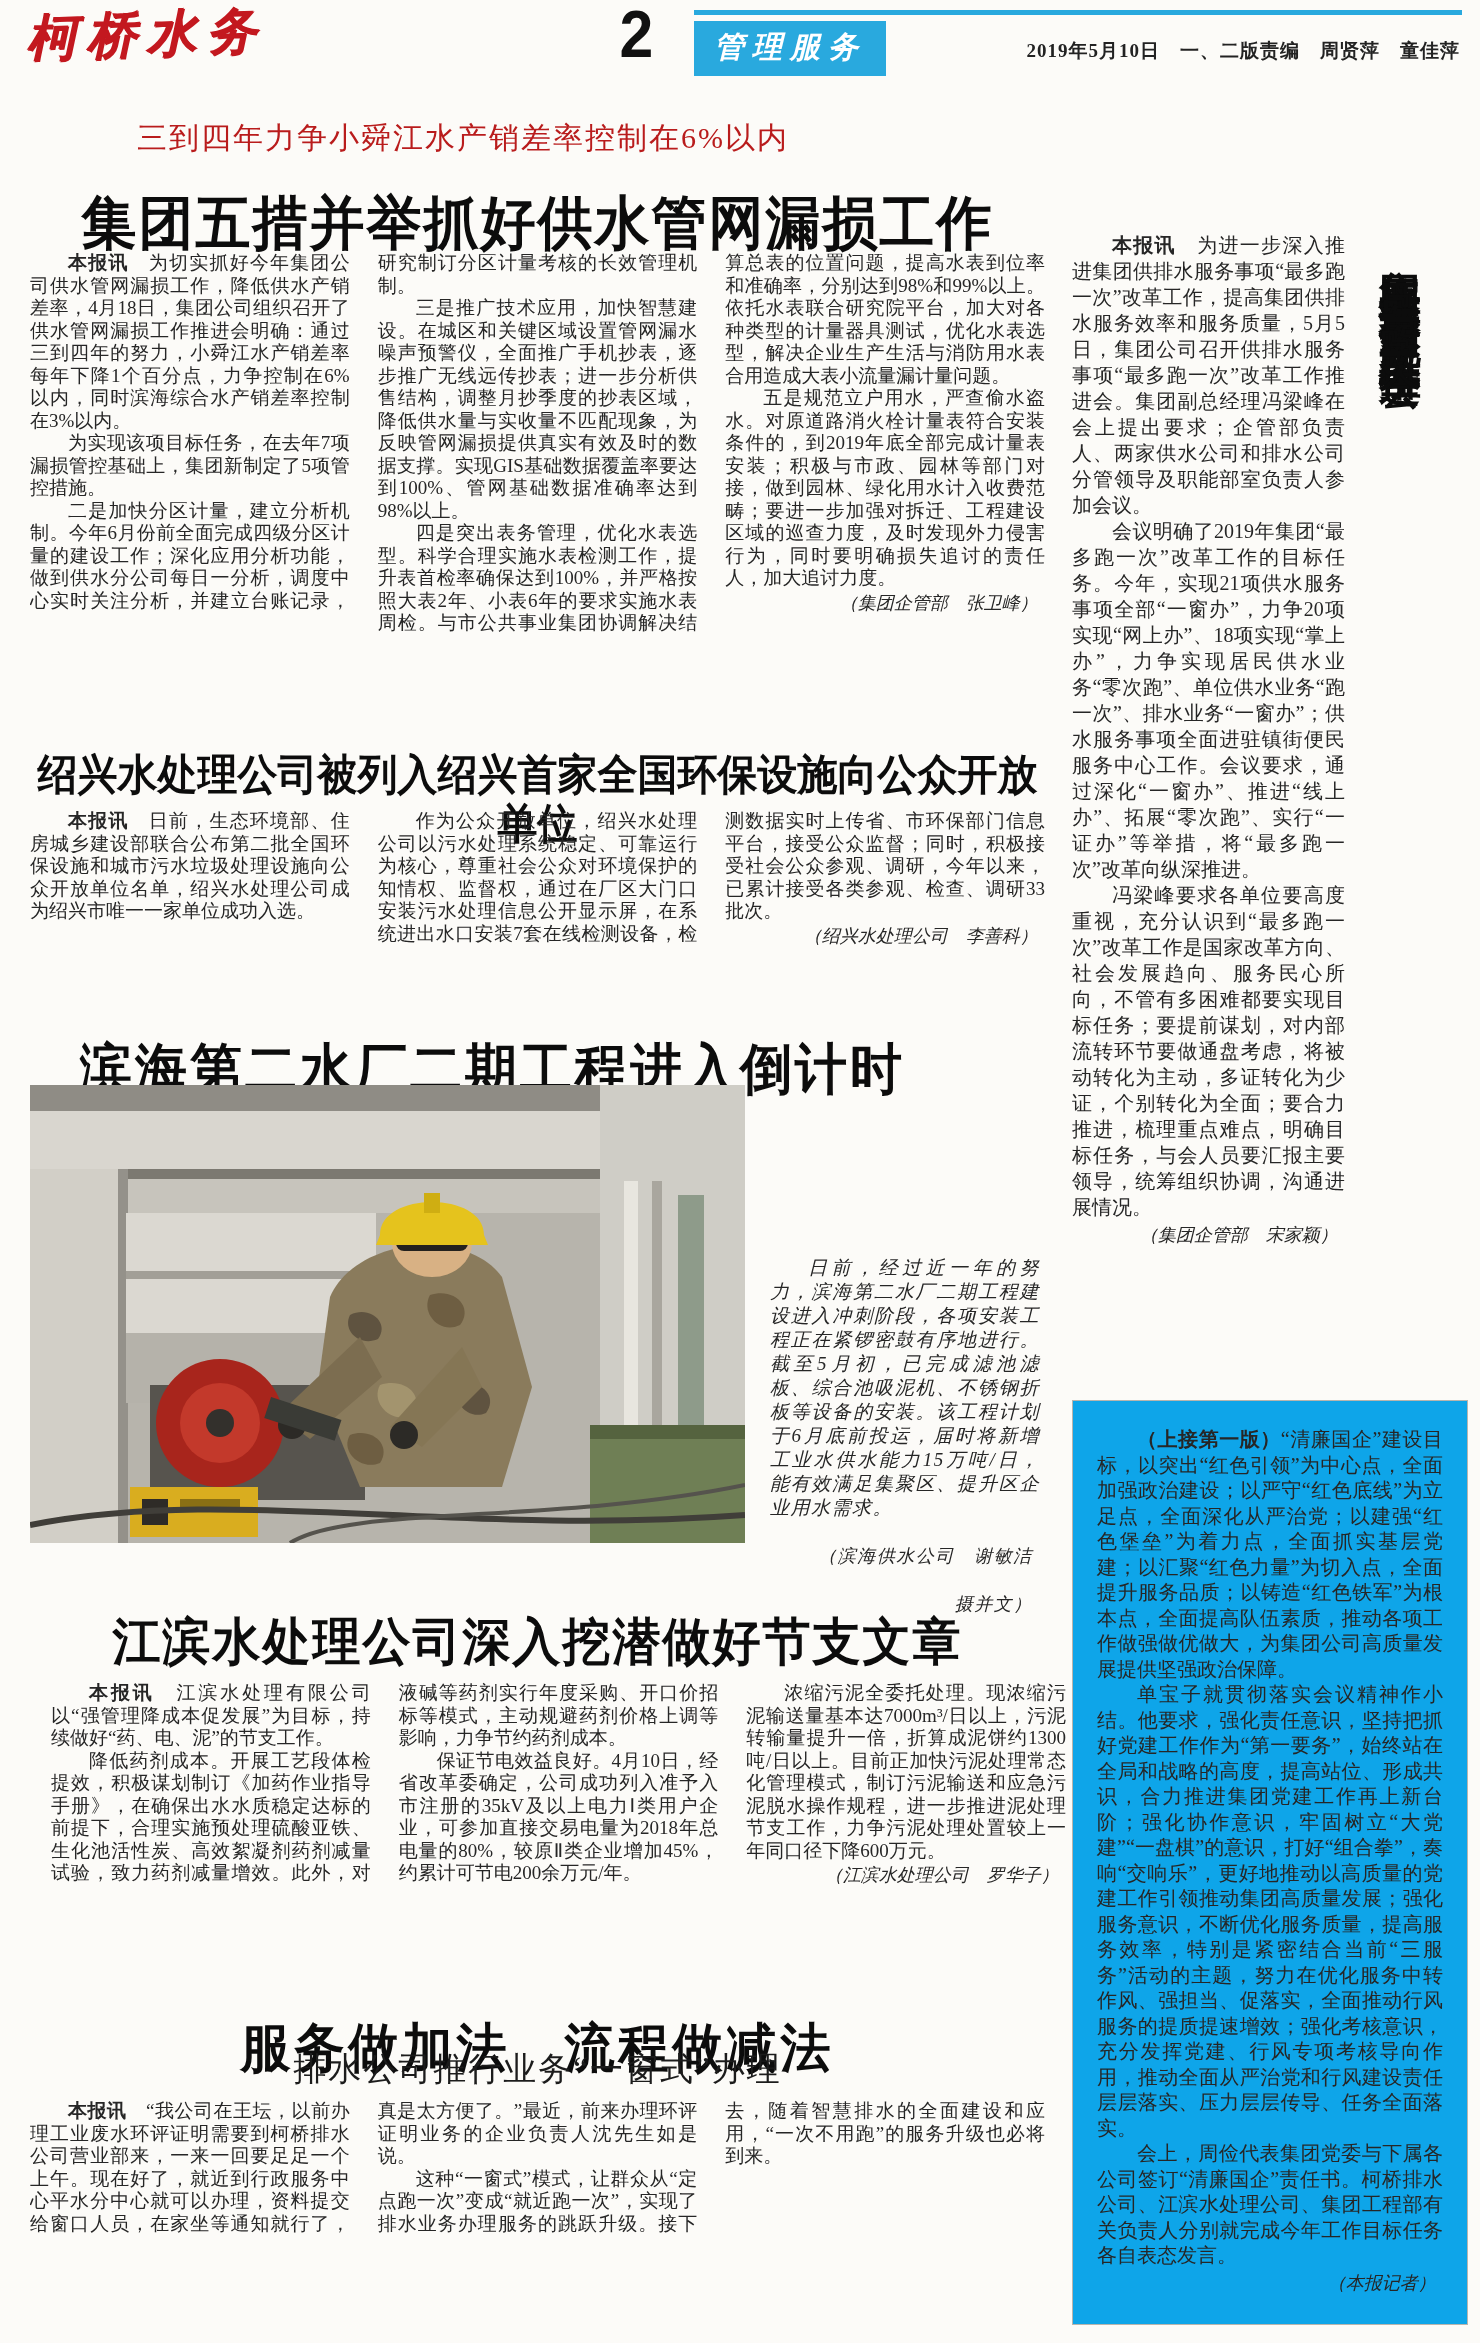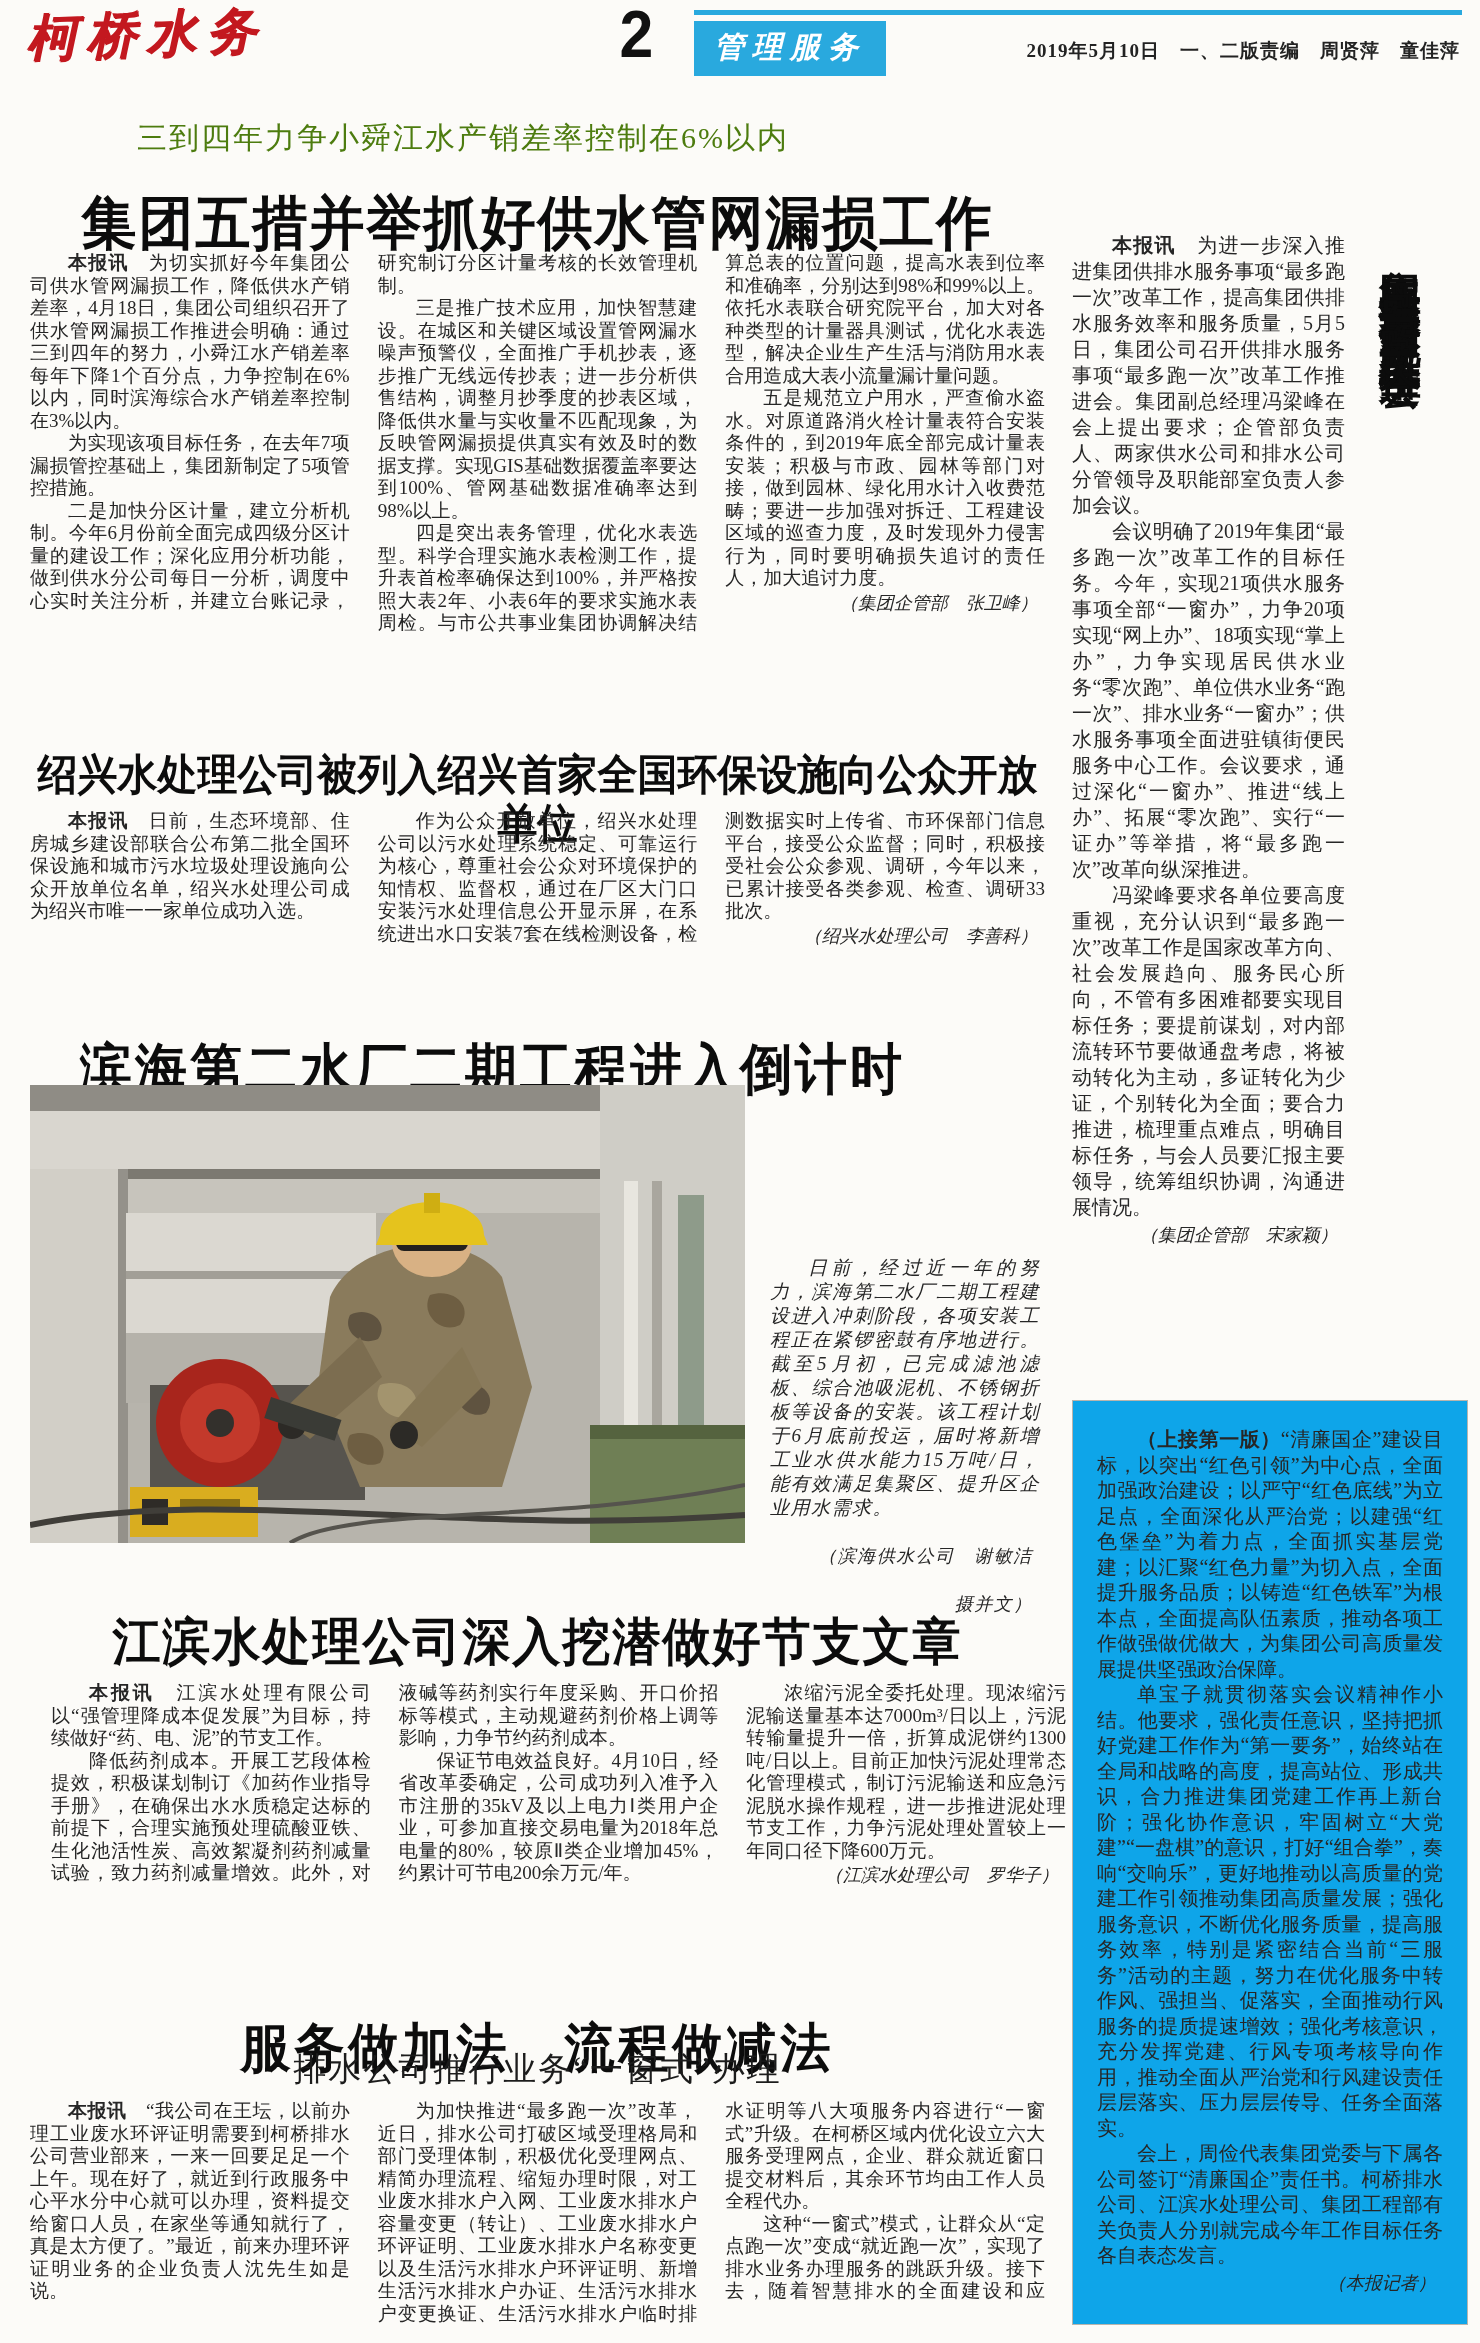--- a/index.html
+++ b/index.html
@@ -11,21 +11,21 @@
             text-shadow:1px 1px 0 #c3181f;}
   .pagenum{position:absolute;left:618px;top:2px;font-family:"Liberation Sans",sans-serif;
            font-size:66px;line-height:64px;font-weight:900;color:#111;transform:scaleX(.92);}
   .cyan-line{position:absolute;left:694px;top:10px;width:768px;height:5px;background:#29a9de;}
   .section-badge{position:absolute;left:694px;top:21px;background:#29a9de;color:#fff;
                  font-size:30px;font-weight:bold;font-style:italic;padding:6px 20px 8px 20px;
                  letter-spacing:8px;}
   .dateline{position:absolute;right:20px;top:38px;font-size:19px;font-weight:bold;color:#222;
             letter-spacing:1px;}
   
-  .kicker{position:absolute;left:137px;top:118px;font-size:30px;color:#4d7c0f;letter-spacing:2px;}
+  .kicker{position:absolute;left:137px;top:118px;font-size:30px;color:#b91c1c;letter-spacing:2px;}
   .headline{font-family:"Liberation Sans",sans-serif;font-weight:900;color:#0c0c0c;
             text-align:center;transform:scaleY(1.06);}
   .body-cols{position:absolute;column-gap:28px;font-size:19px;line-height:22.5px;
              text-align:justify;overflow:hidden;color:#262626;}
   .para{margin:0;text-indent:2em;}
   .para b{font-weight:bold;}
   .byline{margin:2px 0 0 0;text-align:right;font-style:italic;font-size:18px;padding-right:.4em;}
   
   #a1-headline{position:absolute;left:30px;top:156px;width:1015px;font-size:55px;line-height:60px;
                letter-spacing:2px;}
@@ -150,21 +150,20 @@
       <p class="para">降低药剂成本。开展工艺段体检提效，积极谋划制订《加药作业指导手册》，在确保出水水质稳定达标的前提下，合理实施预处理硫酸亚铁、生化池活性炭、高效絮凝剂药剂减量试验，致力药剂减量增效。此外，对液碱等药剂实行年度采购、开口价招标等模式，主动规避药剂价格上调等影响，力争节约药剂成本。</p>
       <p class="para">保证节电效益良好。4月10日，经省改革委确定，公司成功列入准予入市注册的35kV及以上电力Ⅰ类用户企业，可参加直接交易电量为2018年总电量的80%，较原Ⅱ类企业增加45%，约累计可节电200余万元/年。</p>
       <p class="para">浓缩污泥全委托处理。现浓缩污泥输送量基本达7000m³/日以上，污泥转输量提升一倍，折算成泥饼约1300吨/日以上。目前正加快污泥处理常态化管理模式，制订污泥输送和应急污泥脱水操作规程，进一步推进泥处理节支工作，力争污泥处理处置较上一年同口径下降600万元。</p>
       <p class="byline">（江滨水处理公司　罗华子）</p>
     </div>
 
   <h1 id="a5-headline" class="headline">服务做加法　流程做减法</h1>
   <div id="a5-subhead">排水公司推行业务“一窗式”办理</div>
   <div id="a5-body" class="body-cols">
       <p class="para"><b>本报讯</b>　“我公司在王坛，以前办理工业废水环评证明需要到柯桥排水公司营业部来，一来一回要足足一个上午。现在好了，就近到行政服务中心平水分中心就可以办理，资料提交给窗口人员，在家坐等通知就行了，真是太方便了。”最近，前来办理环评证明业务的企业负责人沈先生如是说。</p>
-      <p class="para">为加快推进“最多跑一次”改革，近日，排水公司打破区域受理格局和部门受理体制，积极优化受理网点、精简办理流程、缩短办理时限，对工业废水排水户入网、工业废水排水户容量变更（转让）、工业废水排水户环评证明、工业废水排水户名称变更以及生活污水排水户环评证明、新增生活污水排水户办证、生活污水排水户变更换证、生活污水排水户临时排水证明等八大项服务内容进行“一窗式”升级。在柯桥区域内优化设立六大服务受理网点，企业、群众就近窗口提交材料后，其余环节均由工作人员全程代办。</p>
       <p class="para">这种“一窗式”模式，让群众从“定点跑一次”变成“就近跑一次”，实现了排水业务办理服务的跳跃升级。接下去，随着智慧排水的全面建设和应用，“一次不用跑”的服务升级也必将到来。</p>
     </div>
 
   <div id="r-article">
       <p class="para"><b>本报讯</b>　为进一步深入推进集团供排水服务事项“最多跑一次”改革工作，提高集团供排水服务效率和服务质量，5月5日，集团公司召开供排水服务事项“最多跑一次”改革工作推进会。集团副总经理冯梁峰在会上提出要求；企管部负责人、两家供水公司和排水公司分管领导及职能部室负责人参加会议。</p>
       <p class="para">会议明确了2019年集团“最多跑一次”改革工作的目标任务。今年，实现21项供水服务事项全部“一窗办”，力争20项实现“网上办”、18项实现“掌上办”，力争实现居民供水业务“零次跑”、单位供水业务“跑一次”、排水业务“一窗办”；供水服务事项全面进驻镇街便民服务中心工作。会议要求，通过深化“一窗办”、推进“线上办”、拓展“零次跑”、实行“一证办”等举措，将“最多跑一次”改革向纵深推进。</p>
       <p class="para">冯梁峰要求各单位要高度重视，充分认识到“最多跑一次”改革工作是国家改革方向、社会发展趋向、服务民心所向，不管有多困难都要实现目标任务；要提前谋划，对内部流转环节要做通盘考虑，将被动转化为主动，多证转化为少证，个别转化为全面；要合力推进，梳理重点难点，明确目标任务，与会人员要汇报主要领导，统筹组织协调，沟通进展情况。</p>
       <p class="byline">（集团企管部　宋家颖）</p>
     </div>
   <div id="v-headline">集团召开供排水服务事项『最多跑一次』改革工作推进会</div>

